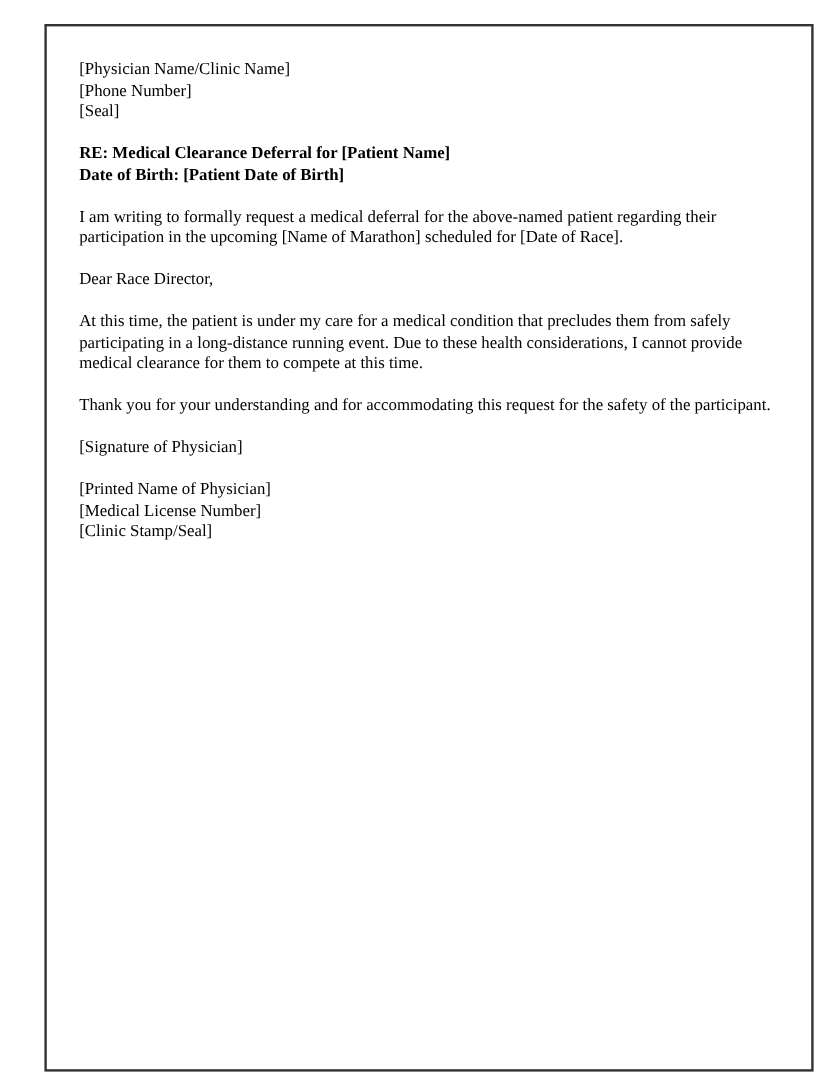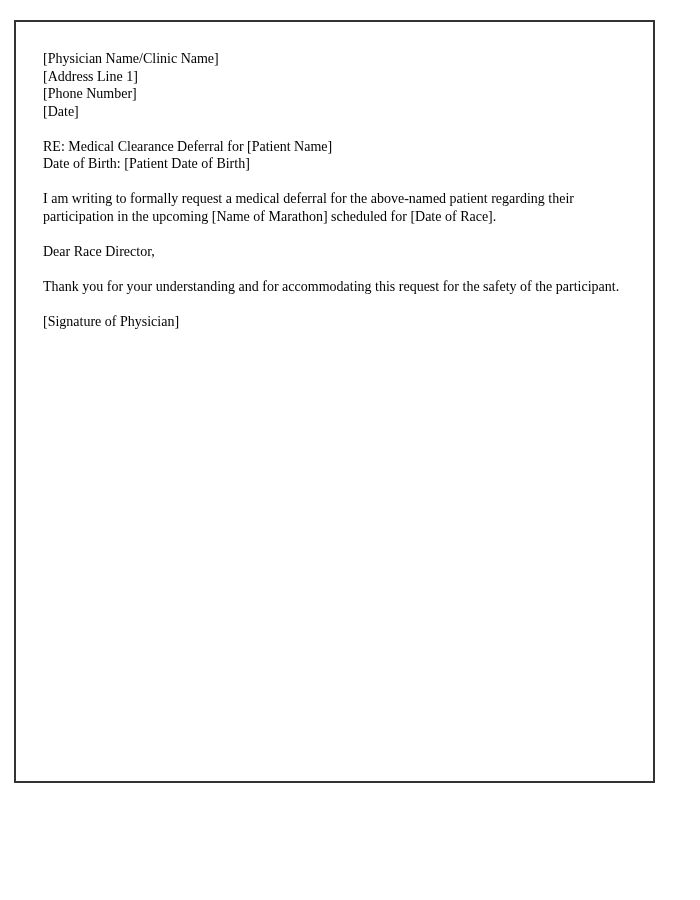--- a/index.html
+++ b/index.html
@@ -11,61 +11,66 @@
     width: 700px;
     height: 900px;
     position: relative;
     font-family: "Liberation Serif", "DejaVu Serif", serif;
     font-size: 14px;
     color: #000000;
     overflow: hidden;
   }
   .letter-frame {
     position: absolute;
-    left: 14px;
+    left: 37px;
     top: 20px;
     width: 641px;
-    height: 763px;
+    height: 873px;
     box-sizing: border-box;
     border: 2px solid #333333;
     padding: 28px 30px 0 27px;
     background: #ffffff;
   }
   .letter-frame p,
   .letter-frame .block {
     margin: 0 0 17.5px 0;
     line-height: 17.5px;
   }
   .block > div {
     line-height: 17.5px;
   }
   .bold {
-    font-weight: normal;
+    font-weight: bold;
   }
 </style>
 </head>
 <body>
 
 <div class="letter-frame">
 
   <div class="block">
     <div>[Physician Name/Clinic Name]</div>
-    <div>[Address Line 1]</div>
     <div>[Phone Number]</div>
-    <div>[Date]</div>
+    <div>[Seal]</div>
   </div>
 
 
   <div class="block bold">
     <div>RE: Medical Clearance Deferral for [Patient Name]</div>
     <div>Date of Birth: [Patient Date of Birth]</div>
   </div>
 
   <p>I am writing to formally request a medical deferral for the above-named patient regarding their participation in the upcoming [Name of Marathon] scheduled for [Date of Race].</p>
 
   <p>Dear Race Director,</p>
+  <p>At this time, the patient is under my care for a medical condition that precludes them from safely participating in a long-distance running event. Due to these health considerations, I cannot provide medical clearance for them to compete at this time.</p>
   <p>Thank you for your understanding and for accommodating this request for the safety of the participant.</p>
 
 
   <p>[Signature of Physician]</p>
 
+  <div class="block">
+    <div>[Printed Name of Physician]</div>
+    <div>[Medical License Number]</div>
+    <div>[Clinic Stamp/Seal]</div>
+  </div>
 
 </div>
 
 </body></html>

